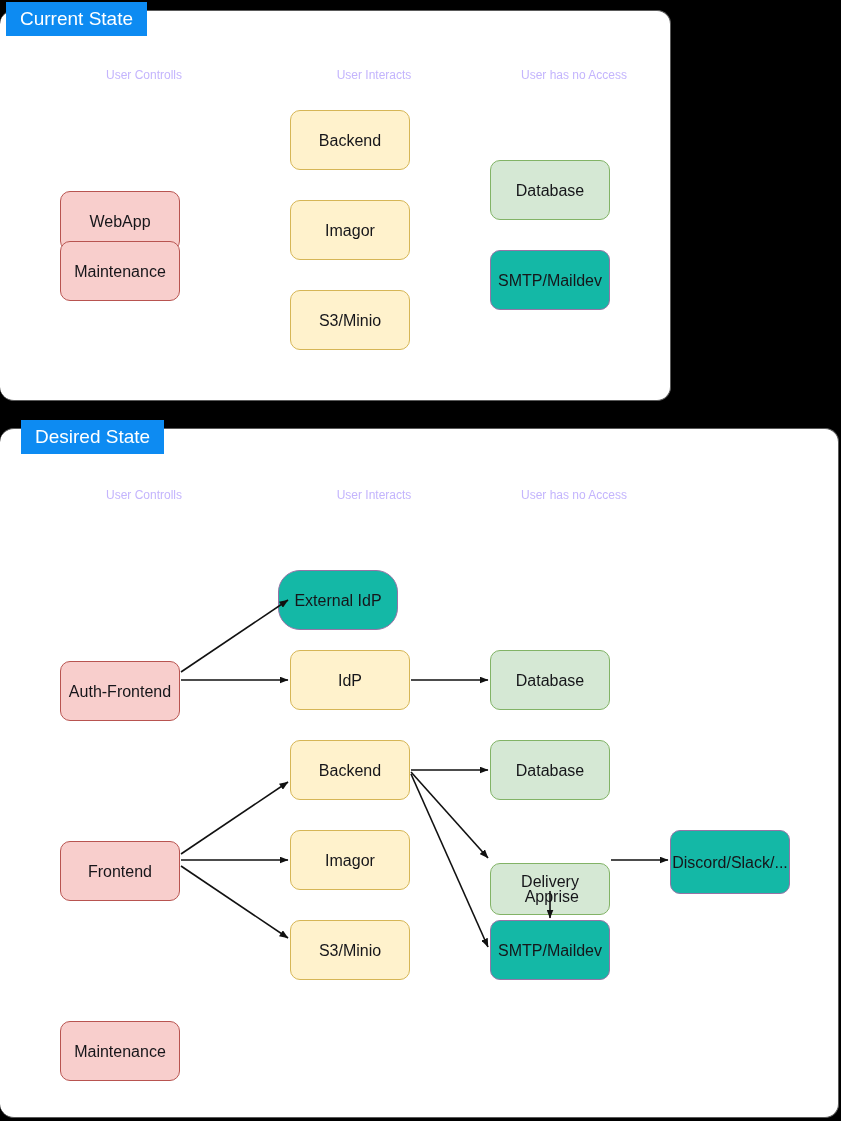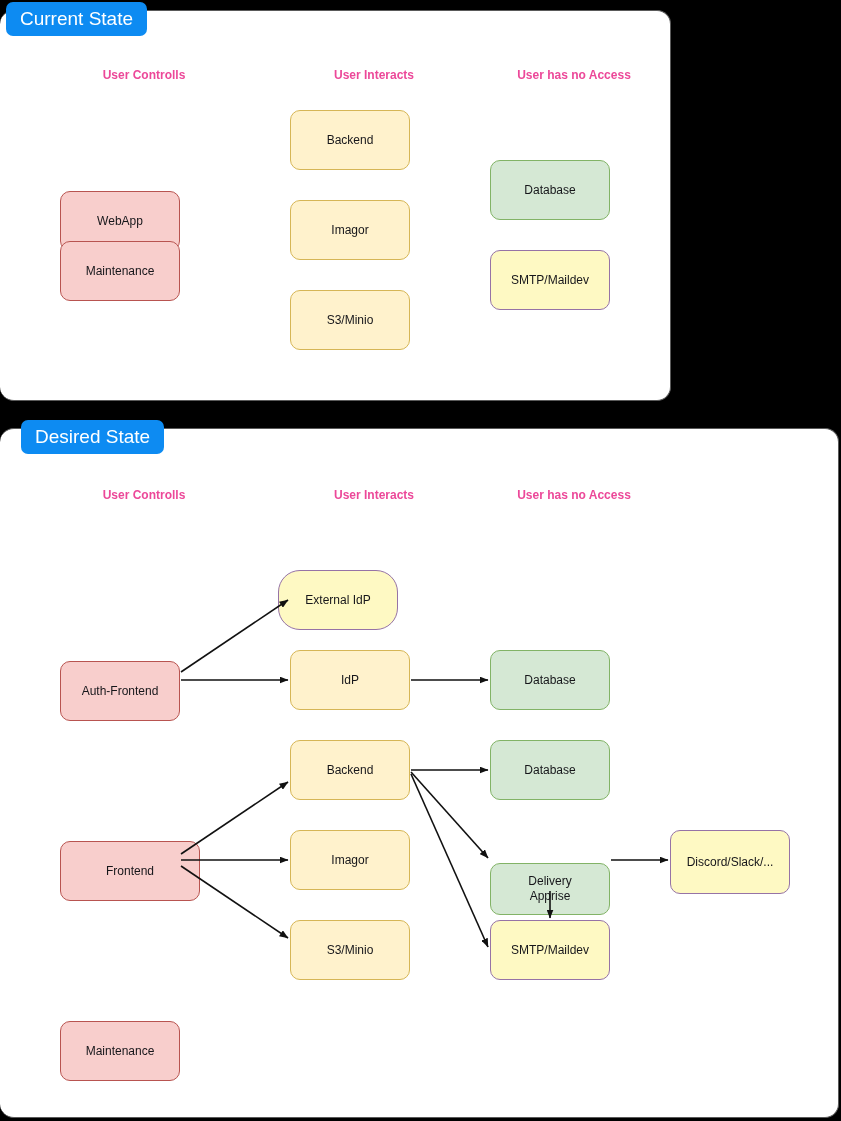--- a/index.html
+++ b/index.html
@@ -40,59 +40,59 @@
   }
 
   
   .panel-badge {
     position: absolute;
     background: #0d8bf2;
     color: #ffffff;
     font-size: 19px;
     line-height: 19px;
     padding: 7px 14px 8px 14px;
-    border-radius: 7px;
+    border-radius: 0;
     white-space: nowrap;
     z-index: 5;
     font-family: "Liberation Sans", sans-serif;
   }
   #badge-current { left: 6px; top: 2px; }
   #badge-desired { left: 21px; top: 420px; }
 
   
   .col-head {
     position: absolute;
     font-size: 12px;
-    font-weight: bold;
-    color: #ec4899;
+    font-weight: normal;
+    color: #c4b5fd;
     text-align: center;
     white-space: nowrap;
     transform: translateX(-50%);
     padding-left: 48px;
   }
 
   
   .node {
     position: absolute;
     box-sizing: border-box;
     border-radius: 10px;
     display: flex;
     align-items: center;
     justify-content: center;
-    text-align: center;
-    font-size: 12px;
+    text-align: right;
+    font-size: 16px;
     line-height: 15px;
     color: #16161a;
     white-space: pre-line;
     z-index: 3;
   }
   .node.red    { background: #f8cecc; border: 1px solid #b85450; margin-top: 11px; }
   .node.yellow { background: #fff2cc; border: 1px solid #d6b656; }
   .node.green  { background: #d5e8d4; border: 1px solid #82b366; }
-  .node.purple { background: #fef9c3; border: 1px solid #9673a6; }
+  .node.purple { background: #14b8a6; border: 1px solid #9673a6; }
 
   
   .edge-layer {
     position: absolute;
     left: 0;
     top: 0;
     width: 841px;
     height: 1121px;
     pointer-events: none;
     z-index: 4;
@@ -153,21 +153,21 @@
 
     <line x1="411" y1="774" x2="488" y2="947"></line>
 
     <line x1="611" y1="860" x2="668" y2="860"></line>
 
     <line x1="550" y1="891" x2="550" y2="918"></line>
   </g>
 </svg>
 
 <div class="node red" style="left:60px; top:650px; width:120px; height:60px;">Auth-Frontend</div>
-<div class="node red" style="left:60px; top:830px; width:140px; height:60px;">Frontend</div>
+<div class="node red" style="left:60px; top:830px; width:120px; height:60px;">Frontend</div>
 <div class="node red" style="left:60px; top:1010px; width:120px; height:60px;">Maintenance</div>
 
 <div class="node purple" style="left:278px; top:570px; width:120px; height:60px;border-radius:22px;">External IdP</div>
 <div class="node yellow" style="left:290px; top:650px; width:120px; height:60px;">IdP</div>
 <div class="node yellow" style="left:290px; top:740px; width:120px; height:60px;">Backend</div>
 <div class="node yellow" style="left:290px; top:830px; width:120px; height:60px;">Imagor</div>
 <div class="node yellow" style="left:290px; top:920px; width:120px; height:60px;">S3/Minio</div>
 
 <div class="node green" style="left:490px; top:650px; width:120px; height:60px;">Database</div>
 <div class="node green" style="left:490px; top:740px; width:120px; height:60px;">Database</div>

